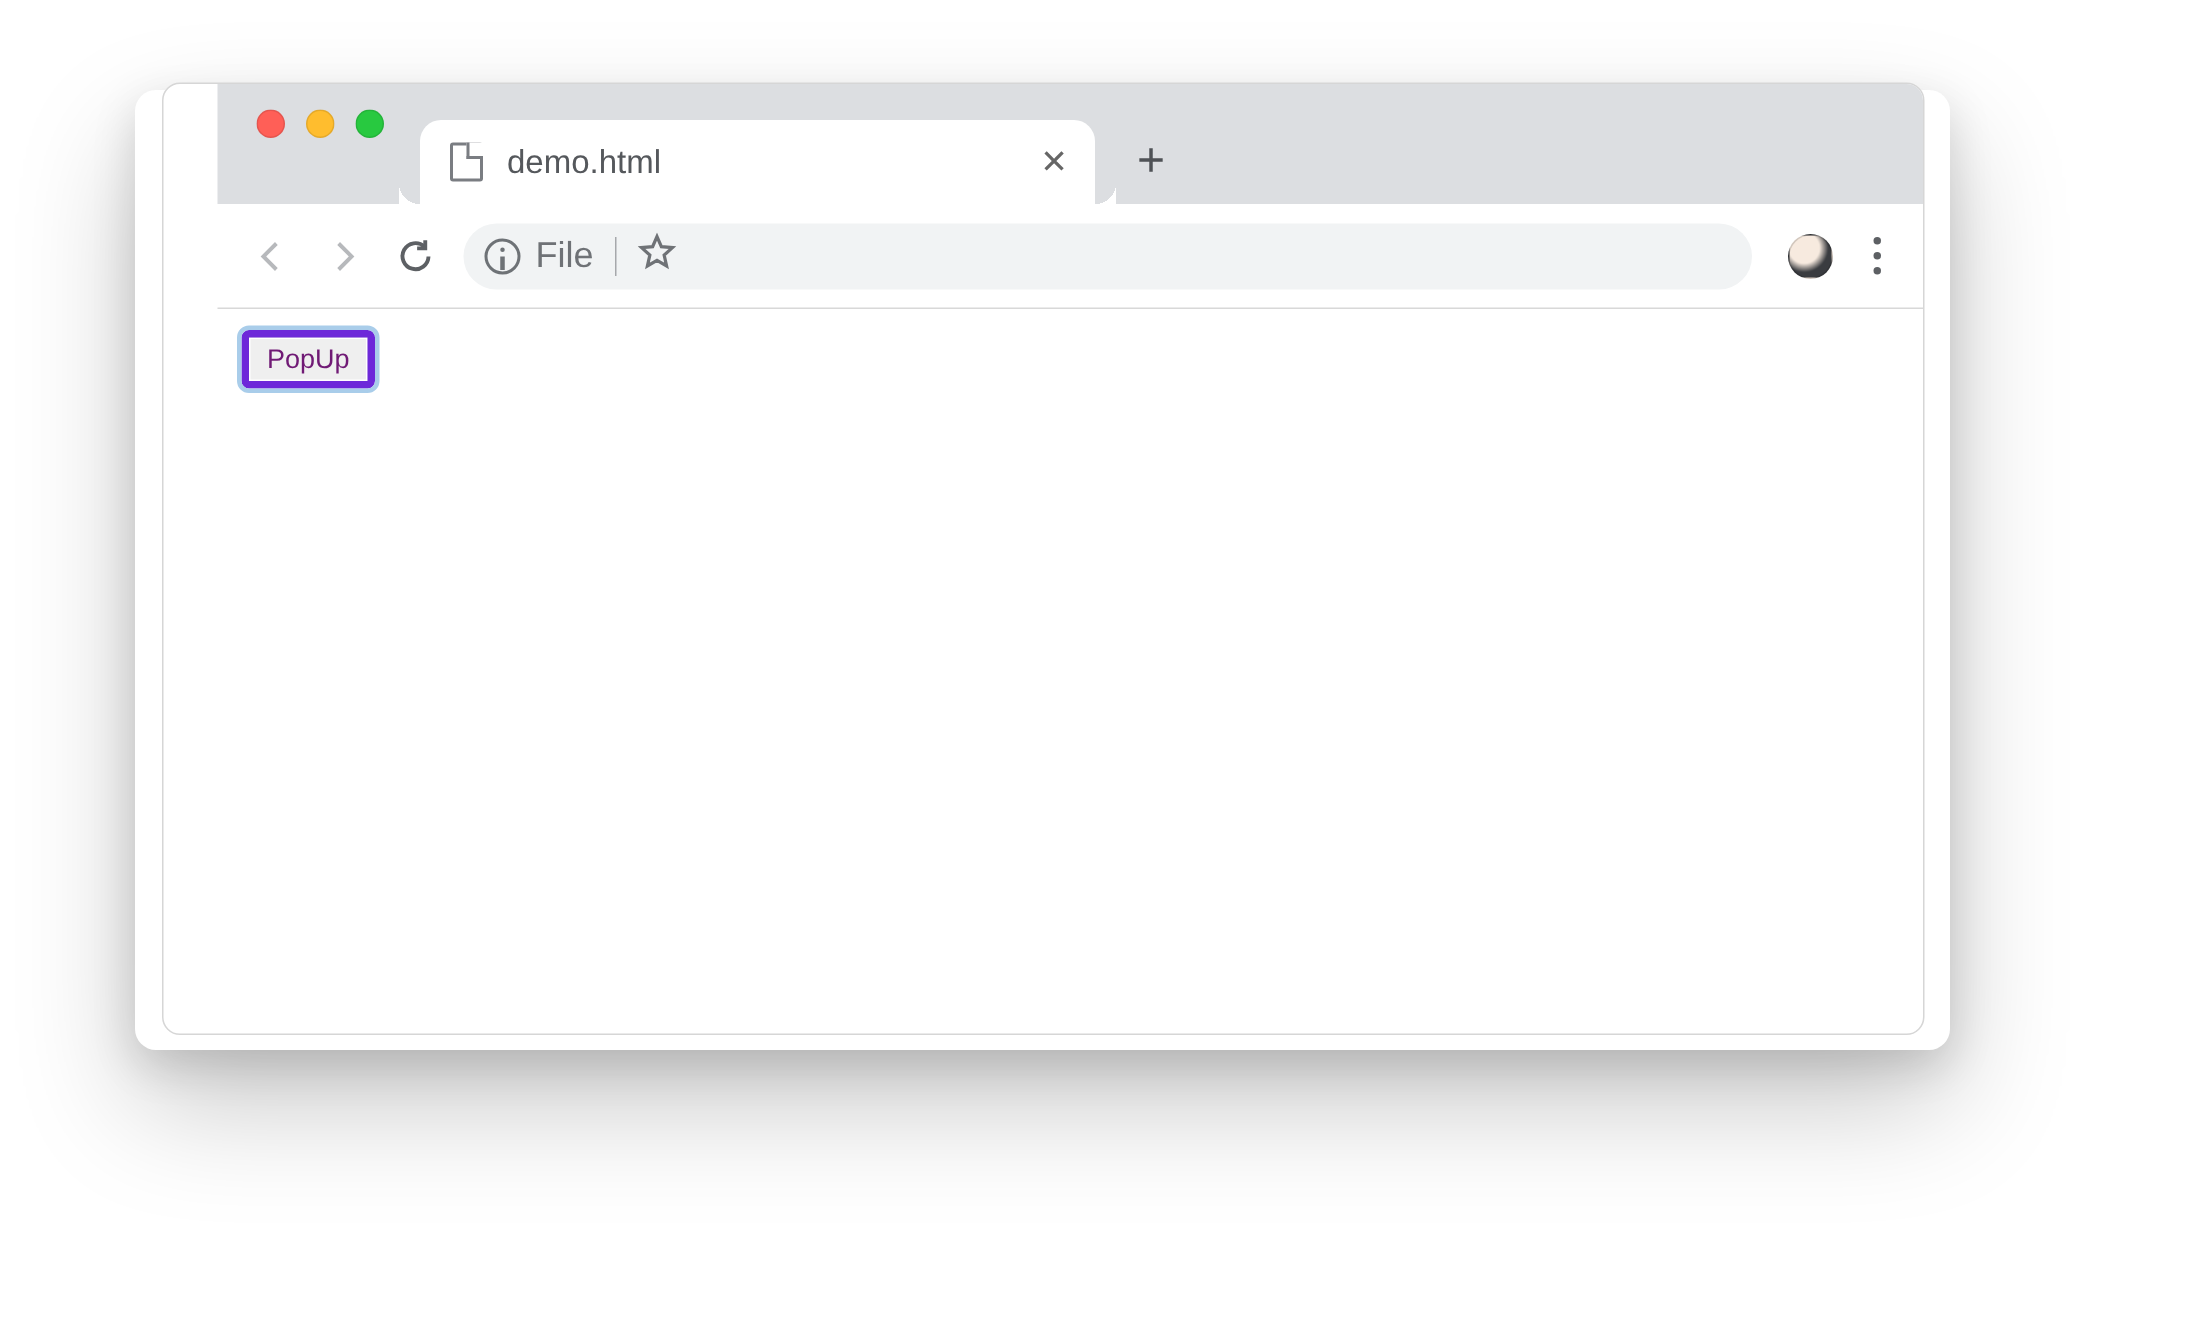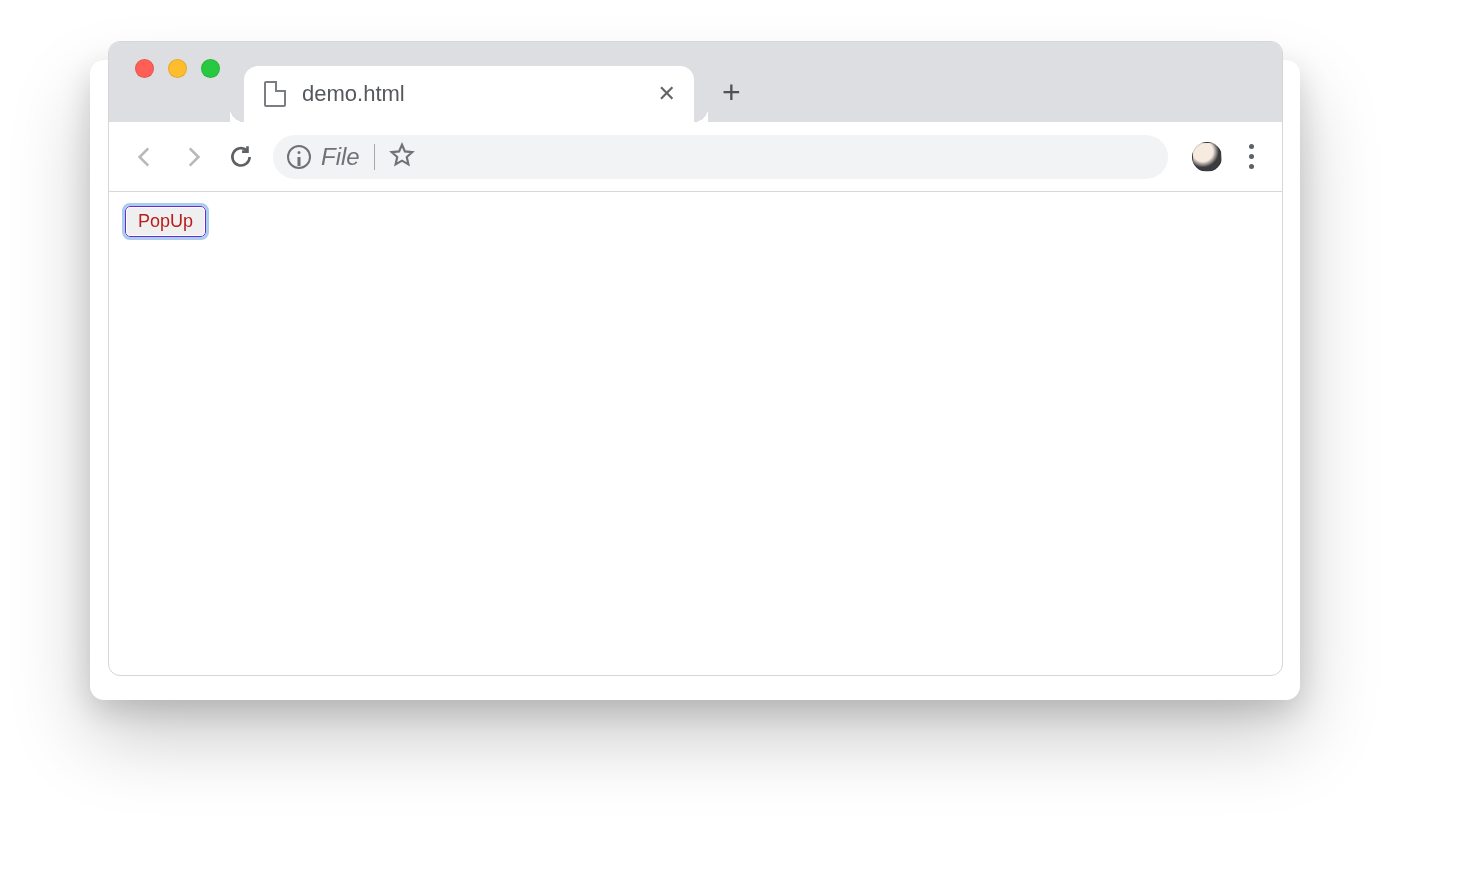--- a/index.html
+++ b/index.html
@@ -26,27 +26,28 @@
     width:1210px;
     height:640px;
     border-radius:14px;
     box-shadow: 0 35px 80px rgba(0,0,0,0.22), 0 10px 30px rgba(0,0,0,0.14);
     background:transparent;
     pointer-events:none;
   }
   .window {
     position:absolute;
     left:108px;
-    top:41px;
+    top:55px;
     width:1175px;
     height:635px;
     border-radius:12px;
     overflow:hidden;
     background:#ffffff;
     border:1px solid #d6d6d6;
+    padding-left:36px;
   }
   
   .tabstrip {
     height:80px;
     background:#dcdee1;
     display:flex;
     align-items:flex-end;
     padding:0 16px 0 16px;
     position:relative;
   }
@@ -127,21 +128,20 @@
 
   
   .toolbar {
     height:70px;
     background:#ffffff;
     display:flex;
     align-items:center;
     padding:0 14px;
     gap:4px;
     border-bottom:1px solid #d8d8d8;
-    font-style:italic;
   }
   .navbtn {
     width:44px; height:44px;
     display:flex; align-items:center; justify-content:center;
     color:#6d7074;
     border-radius:50%;
   }
   .navbtn.disabled { color:#b7b9bc; }
   .navbtn svg { width:26px; height:26px; stroke:currentColor; fill:none; stroke-width:2.4; }
   .reload svg { width:26px; height:26px; }
@@ -231,26 +231,26 @@
   }
   .page p {
     font-size:27px;
     margin:0 0 32px 0;
   }
   .page button.popup {
     font-family: Arial, sans-serif;
     font-size:18px;
     padding:4px 12px;
     background:#efefef;
-    border:1px solid #6d28d9;
+    border:5px solid #6d28d9;
     border-radius:5px;
     outline:3px solid #a9cdea;
     outline-offset:0px;
     box-shadow: inset 0 0 0 1px #fff;
-    color:#b91c1c;
+    color:#701a75;
     cursor:pointer;
   }
 </style>
 </head>
 <body>
 
 <div class="stage">
   <div class="shadow"></div>
 
   <div class="window">

